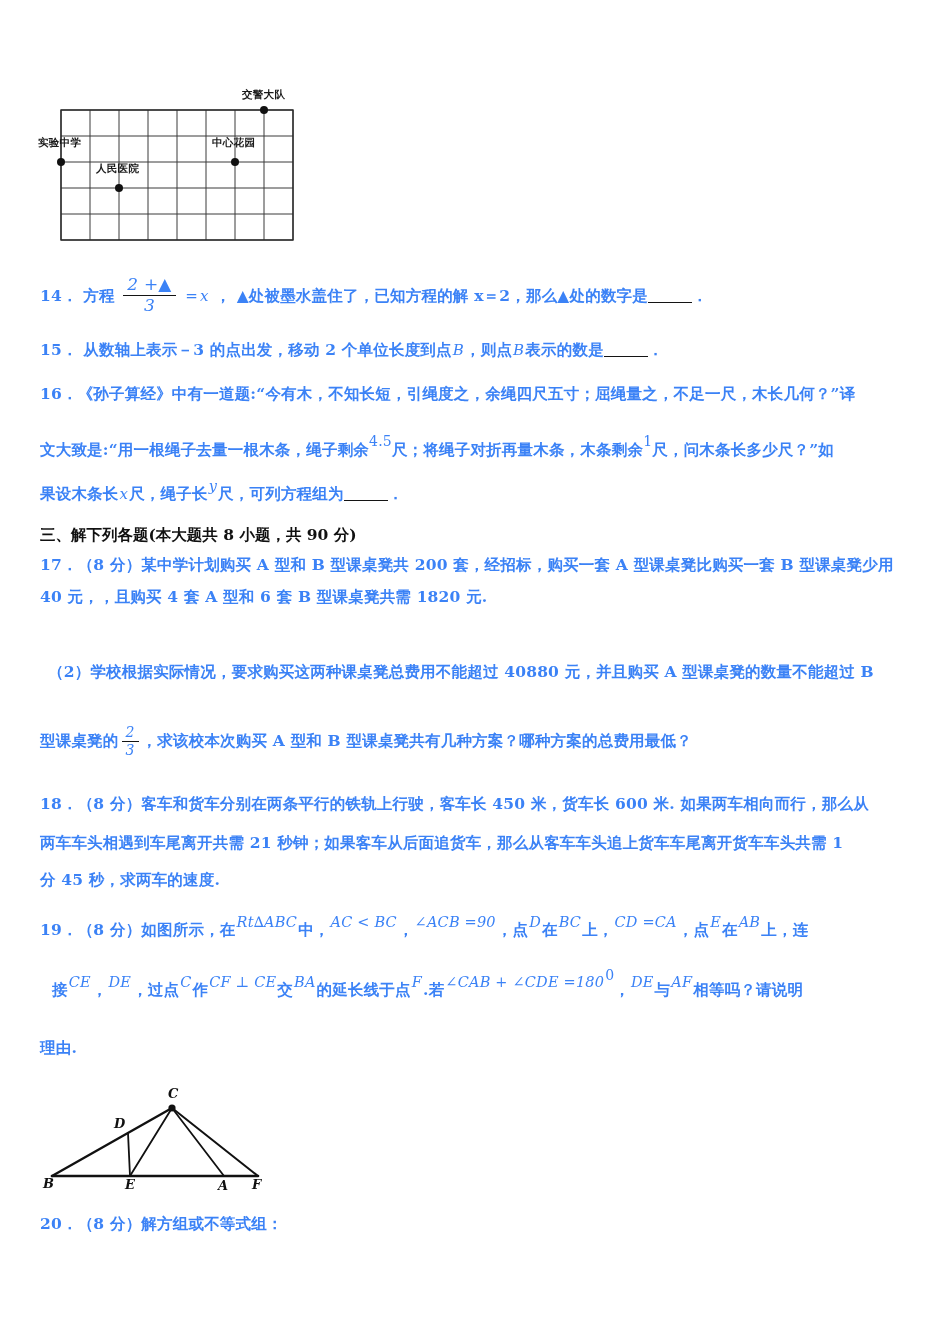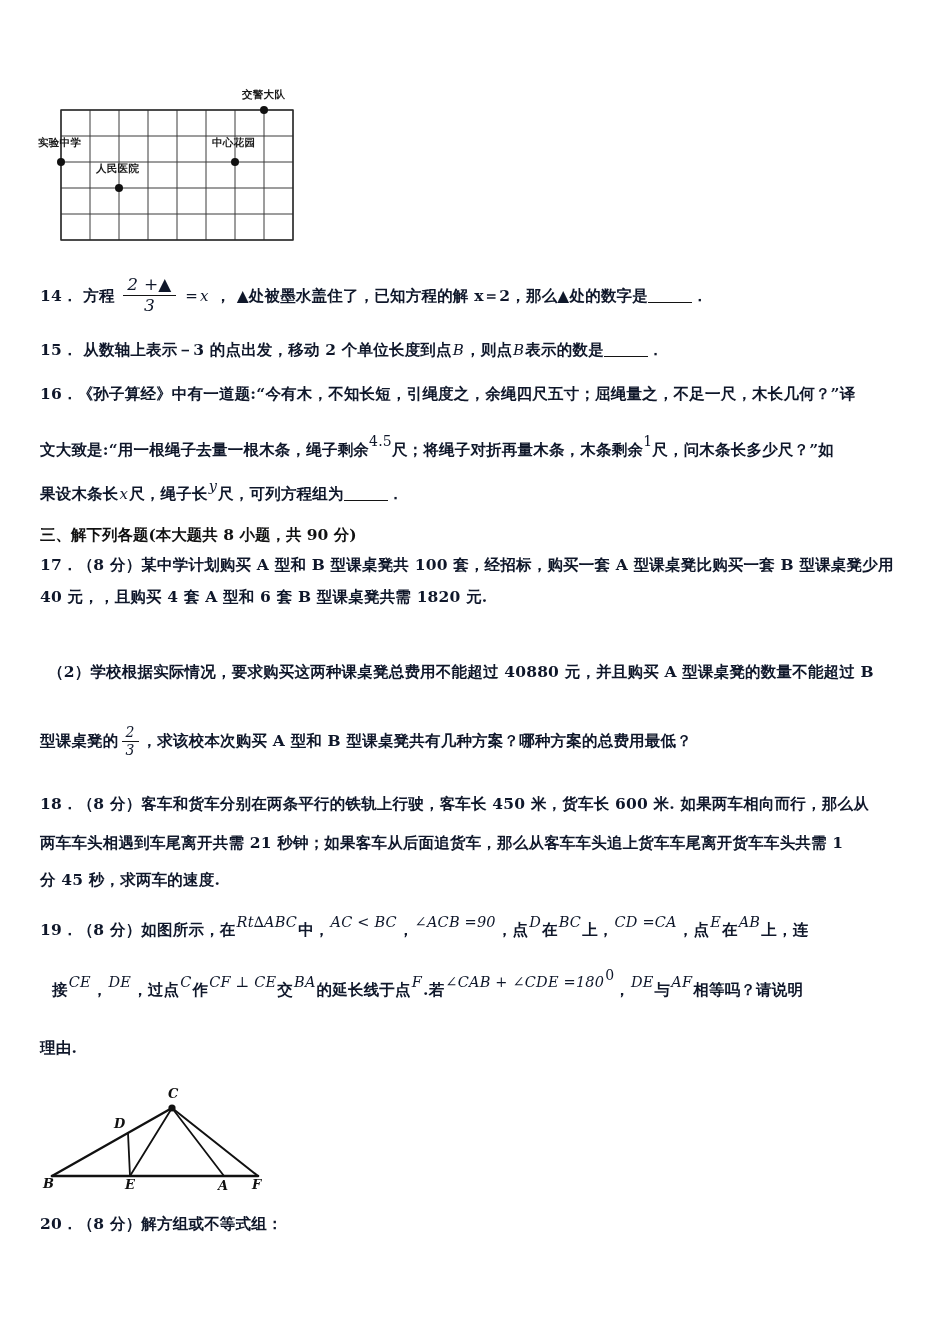--- a/index.html
+++ b/index.html
@@ -24,21 +24,21 @@
     box-sizing: border-box;
   }
 
   
   .para {
     position: absolute;
     font-size: 15.5px;
     line-height: 1.55;
     letter-spacing: 0.2px;
     font-weight: 700;
-    color: #0f172a;
+    color: #3b82f6;
     white-space: nowrap;
   }
 
   
   .mi {
     font-family: "DejaVu Serif", "Liberation Serif", serif;
     font-style: italic;
     font-weight: 400;
     font-size: 15px;
     padding: 0 1px;
@@ -200,21 +200,21 @@
   <div class="para" style="left:40px; top:438px;">
     <span>文大致是:“用一根绳子去量一根木条，绳子剩余</span><span class="sup-num">4.5</span><span>尺；将绳子对折再量木条，木条剩余</span><span class="sup-num">1</span><span>尺，问木条长多少尺？”如</span>
   </div>
   <div class="para" style="left:40px; top:482px;">
     <span>果设木条长</span><span class="mi">x</span><span>尺，绳子长</span><span class="mi sup">y</span><span>尺，可列方程组为</span><span class="blank"></span><span>．</span>
   </div>
 
   <div class="sec-head" style="top:525px;">三、解下列各题(本大题共 8 小题，共 90 分)</div>
 
   <div class="para" style="left:40px; top:553px;">
-    <span>17．</span><span>（8 分）</span><span>某中学计划购买 A 型和 B 型课桌凳共 100 套，经招标，购买一套 A 型课桌凳比购买一套 B 型课桌凳少用</span>
+    <span>17．</span><span>（8 分）</span><span>某中学计划购买 A 型和 B 型课桌凳共 200 套，经招标，购买一套 A 型课桌凳比购买一套 B 型课桌凳少用</span>
   </div>
   <div class="para" style="left:40px; top:585px;">
     <span>40 元，，且购买 4 套 A 型和 6 套 B 型课桌凳共需 1820 元.</span>
   </div>
   <div class="para" style="left:40px; top:660px;margin-left:8px;">
     <span>（2）学校根据实际情况，要求购买这两种课桌凳总费用不能超过 40880 元，并且购买 A 型课桌凳的数量不能超过 B</span>
   </div>
   <div class="para" style="left:40px; top:726px;">
     <span>型课桌凳的</span><span class="frac small"><span class="num">2</span><span class="den">3</span></span><span>，求该校本次购买 A 型和 B 型课桌凳共有几种方案？哪种方案的总费用最低？</span>
   </div>

